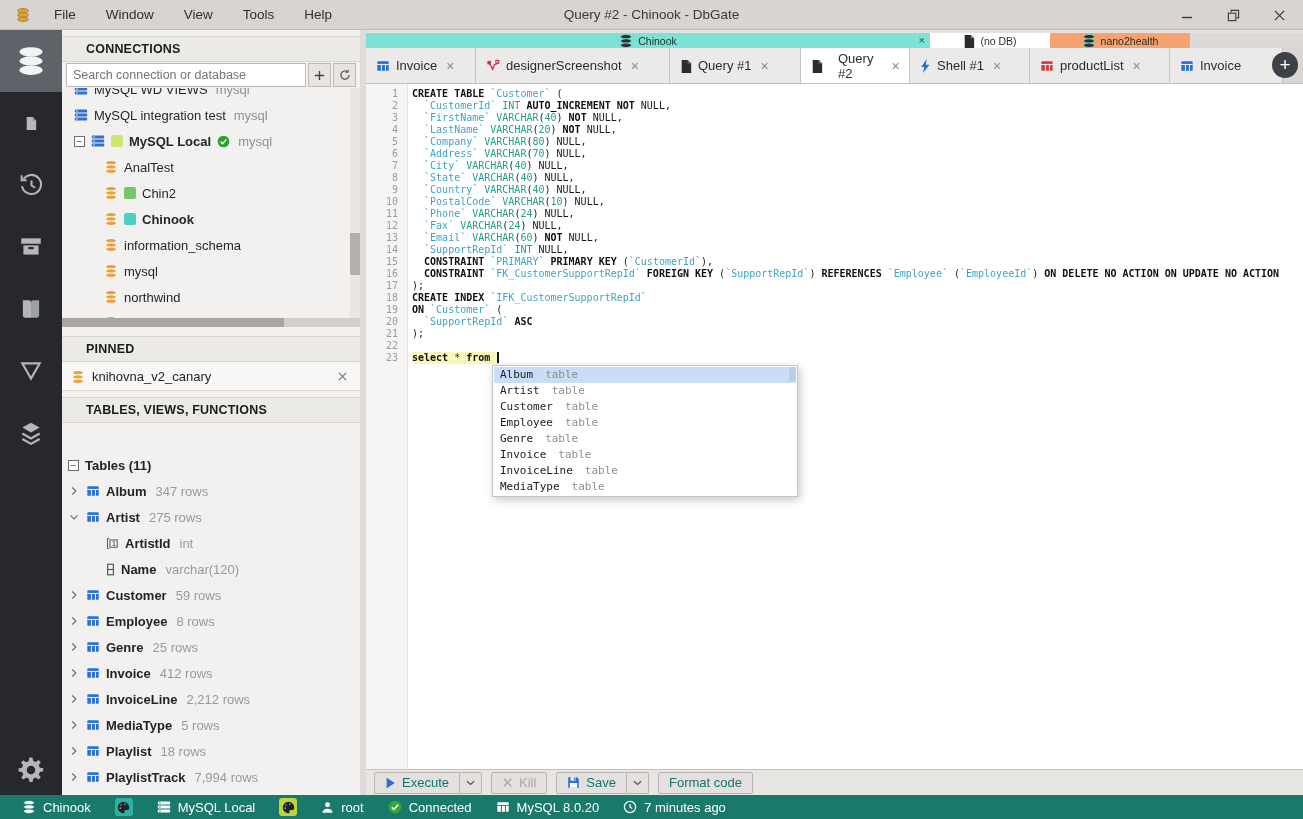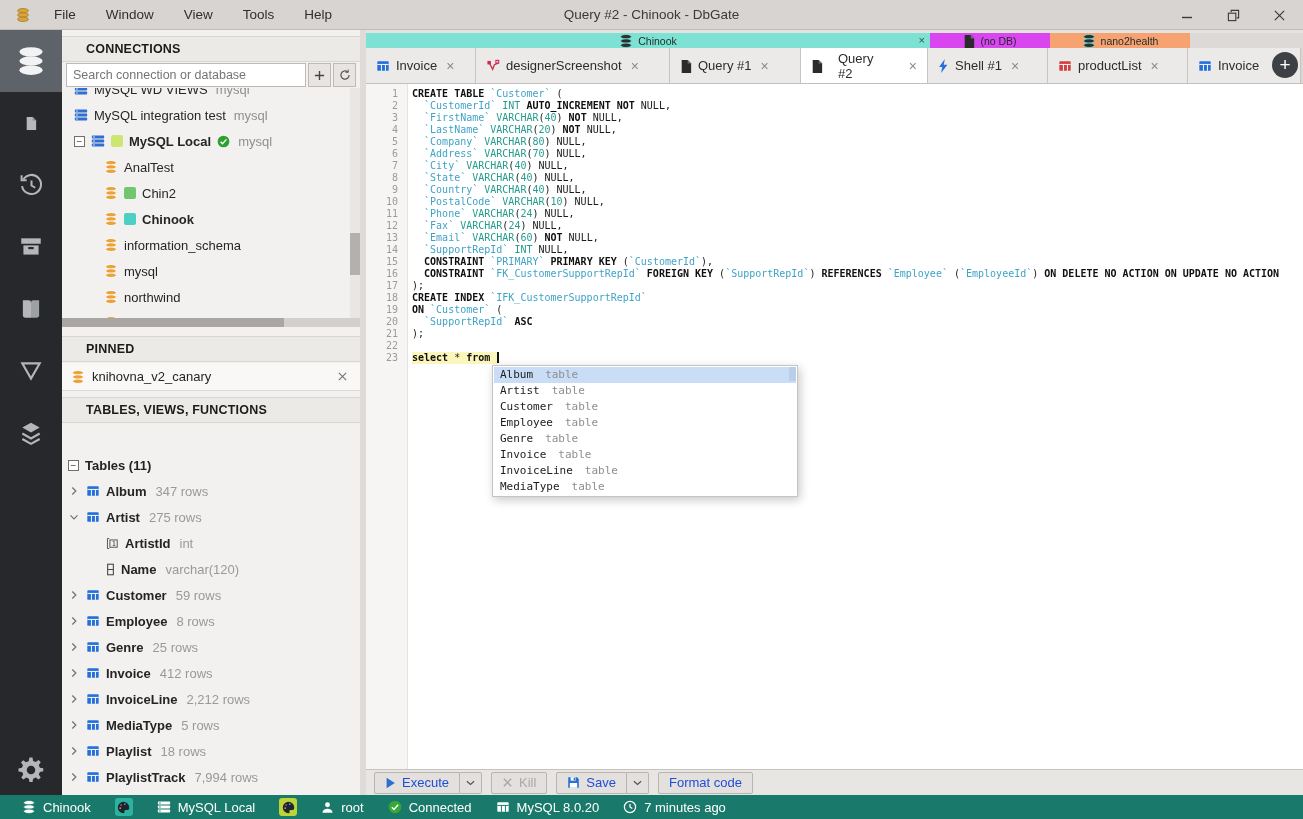--- a/index.html
+++ b/index.html
@@ -87,21 +87,21 @@
   .autocomplete{position:absolute;left:126px;top:335px;width:302px;background:#fff;border:1px solid #c4c4c4;
                 box-shadow:2px 3px 9px rgba(0,0,0,.22);padding:1px;z-index:8}
   .ac-item{height:16px;display:flex;align-items:center;gap:12px;padding-left:6px;
            font:11px/16px "DejaVu Sans Mono",monospace;color:#1c1c1c}
   .ac-item .kind{color:#8e8e8e}
   .ac-item.sel{background:#c9def6}
   .ac-scroll{position:absolute;top:1px;right:1px;width:7px;height:14px;background:#b7cfe9}
   .toolbar{position:absolute;left:0;bottom:0;width:937px;height:26px;background:#e8e6e3;border-top:1px solid #c6c3c0;
            box-sizing:border-box;display:flex;align-items:center;gap:9px;padding-left:8px}
   .btn{height:22px;display:flex;align-items:center;gap:6px;background:#e3e0dd;border:1px solid #b7b4b1;
-       border-radius:2px;font-size:13px;color:#1d4ed8;padding:0 10px;font-family:inherit}
+       border-radius:2px;font-size:13px;color:#0f766e;padding:0 10px;font-family:inherit}
   .btn-group{display:flex}
   .btn-group .main{border-radius:2px 0 0 2px}
   .btn.chevbtn{width:22px;padding:0;justify-content:center;border-left:none;border-radius:0 2px 2px 0}
   .btn.disabled{color:#a9a9a9}
   
   .statusbar{position:absolute;top:795px;left:0;width:1303px;height:24px;background:#19796a;color:#fff;
              display:flex;align-items:center;gap:24px;padding-left:22px;box-sizing:border-box;font-size:13px;z-index:20}
   .st-item{display:flex;align-items:center;gap:7px}
   .swatch{width:18px;height:18px;border-radius:3px;display:flex;align-items:center;justify-content:center;border:none;padding:0}
 </style>
@@ -626,21 +626,21 @@
             <g fill="#2a2f33" stroke="#7de2d3" stroke-width="0.9">
               <ellipse cx="8" cy="3.1" rx="6.2" ry="2.5"></ellipse>
               <ellipse cx="8" cy="8" rx="6.2" ry="2.5"></ellipse>
               <ellipse cx="8" cy="12.9" rx="6.2" ry="2.5"></ellipse>
             </g>
           </svg>
         </span>
         <span>Chinook</span>
         <span class="gx">×</span>
       </div>
-      <div class="group" style="width: 120px; background: #d946ef;">
+      <div class="group" style="width: 120px; background: #ffffff;">
         <span style="display: flex;">
           <svg width="12" height="14" viewBox="0 0 14 16">
             <path fill="#2b2b2b" d="M2 1h7l4 4v14H2z"></path>
             <path fill="#6d6d6d" d="M9 1v4h4z"></path>
           </svg>
         </span>
         <span>(no DB)</span>
       </div>
       <div class="group" style="width: 140px; background: rgb(246, 163, 113);">
         <span style="display: flex;">
@@ -683,21 +683,21 @@
       <div class="tab" style="width: 131px;">
         <span style="display: flex;">
           <svg width="12" height="14" viewBox="0 0 14 16">
             <path fill="#2b2b2b" d="M2 1h7l4 4v14H2z"></path>
             <path fill="#6d6d6d" d="M9 1v4h4z"></path>
           </svg>
         </span>
         <span>Query #1</span>
         <span class="tx">×</span>
       </div>
-      <div class="tab active" style="width: 127px; gap: 15px;">
+      <div class="tab active" style="width: 109px; gap: 15px;">
         <span style="display: flex;">
           <svg width="12" height="14" viewBox="0 0 14 16">
             <path fill="#2b2b2b" d="M2 1h7l4 4v14H2z"></path>
             <path fill="#6d6d6d" d="M9 1v4h4z"></path>
           </svg>
         </span>
         <span>Query #2</span>
         <span class="tx">×</span>
       </div>
       <div class="tab" style="width: 120px;">

